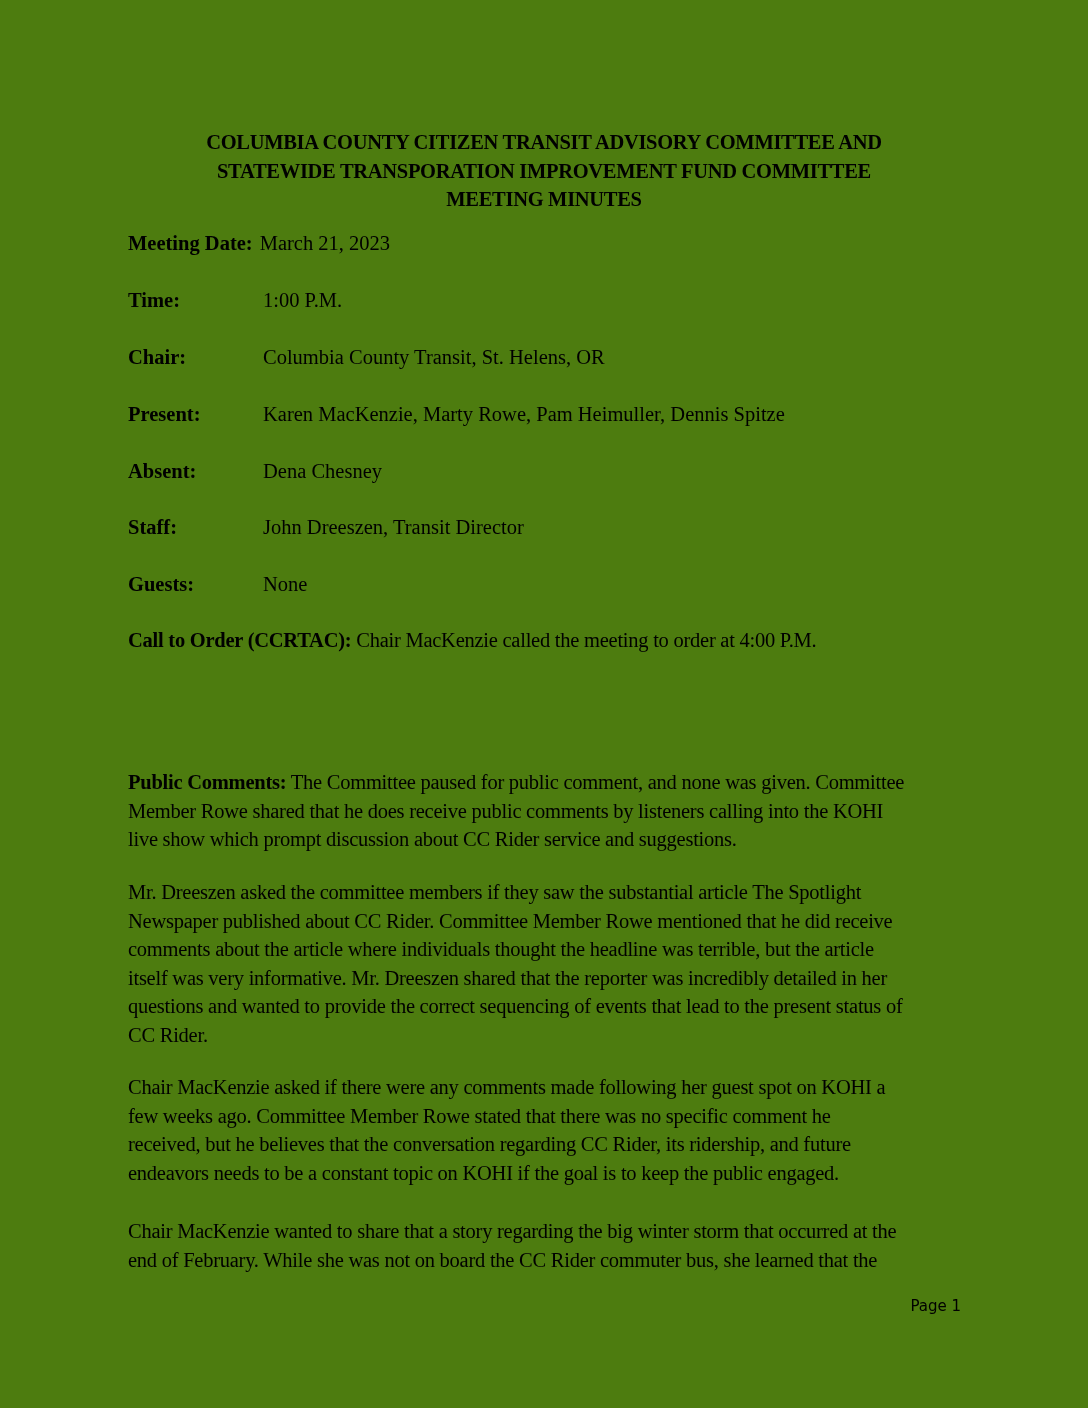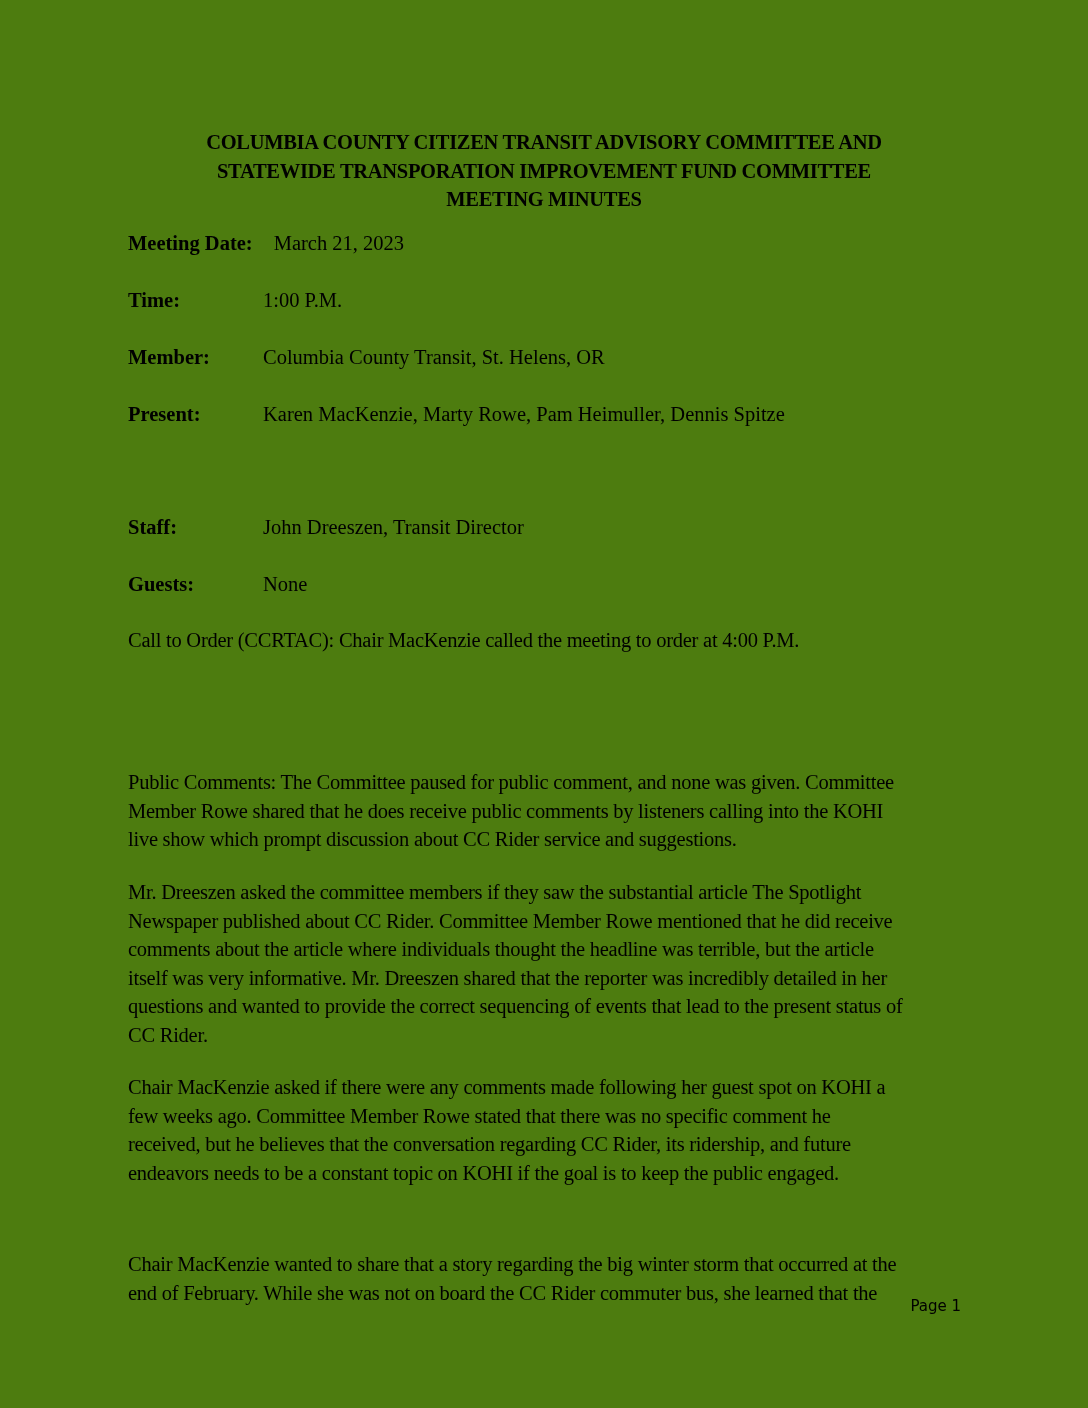--- a/index.html
+++ b/index.html
@@ -40,30 +40,30 @@
       left: 128px;
       font-size: 20.5px;
       line-height: 28px;
       white-space: nowrap;
     }
     .field .label {
       font-weight: bold;
       display: inline-block;
       width: 135px;
     }
-    .field.date .label { width: auto; margin-right: 21px; text-align: center; }
+    .field.date .label { width: auto; margin-right: 7px; text-align: center; }
     .para {
       position: absolute;
       left: 128px;
       width: 836px;
       font-size: 20.5px;
       line-height: 28.5px;
       letter-spacing: -0.25px;
     }
-    .para .lead { font-weight: normal; }
+    .para .lead { font-weight: bold; }
     .para .line { display: block; white-space: nowrap; }
     .footer {
       position: absolute;
       right: 127px;
       top: 1296px;
       font-family: "DejaVu Sans", sans-serif;
       font-size: 15px;
       line-height: 20px;
       text-align: right;
     }
@@ -81,27 +81,30 @@
 
   <div class="field date" style="top:229px;">
     <span class="label">Meeting Date:</span><span>March 21, 2023</span>
   </div>
 
   <div class="field" style="top:286px;">
     <span class="label">Time:</span><span>1:00 P.M.</span>
   </div>
 
   <div class="field" style="top:343px;">
-    <span class="label">Member:</span><span>Columbia County Transit, St. Helens, OR</span>
+    <span class="label">Chair:</span><span>Columbia County Transit, St. Helens, OR</span>
   </div>
 
   <div class="field" style="top:400px;">
     <span class="label">Present:</span><span>Karen MacKenzie, Marty Rowe, Pam Heimuller, Dennis Spitze</span>
   </div>
 
+  <div class="field" style="top:457px;">
+    <span class="label">Absent:</span><span>Dena Chesney</span>
+  </div>
 
   <div class="field" style="top:513px;">
     <span class="label">Staff:</span><span>John Dreeszen, Transit Director</span>
   </div>
 
   <div class="field" style="top:570px;">
     <span class="label">Guests:</span><span>None</span>
   </div>
 
   <div class="para" style="top:626px;">
@@ -124,20 +127,20 @@
     <span class="line">live show which prompt discussion about CC Rider service and suggestions.</span>
   </div>
 
   <div class="para" style="top:1073px;">
     <span class="line">Chair MacKenzie asked if there were any comments made following her guest spot on KOHI a</span>
     <span class="line">few weeks ago. Committee Member Rowe stated that there was no specific comment he</span>
     <span class="line">received, but he believes that the conversation regarding CC Rider, its ridership, and future</span>
     <span class="line">endeavors needs to be a constant topic on KOHI if the goal is to keep the public engaged.</span>
   </div>
 
-  <div class="para" style="top:1217px;margin-top:33px;">
+  <div class="para" style="top:1217px;">
     <span class="line">Chair MacKenzie wanted to share that a story regarding the big winter storm that occurred at the</span>
     <span class="line">end of February. While she was not on board the CC Rider commuter bus, she learned that the</span>
   </div>
 
   <div class="footer">Page 1</div>
 
 </div>
 
 </body></html>

